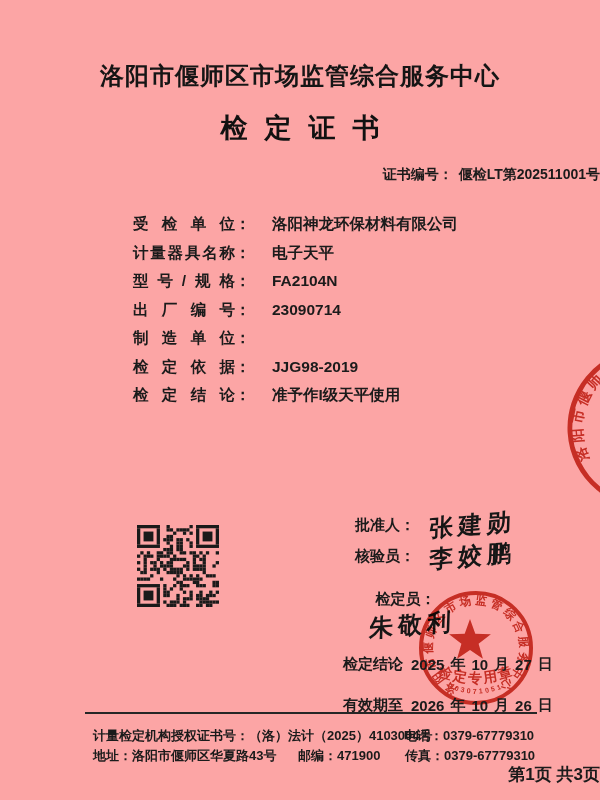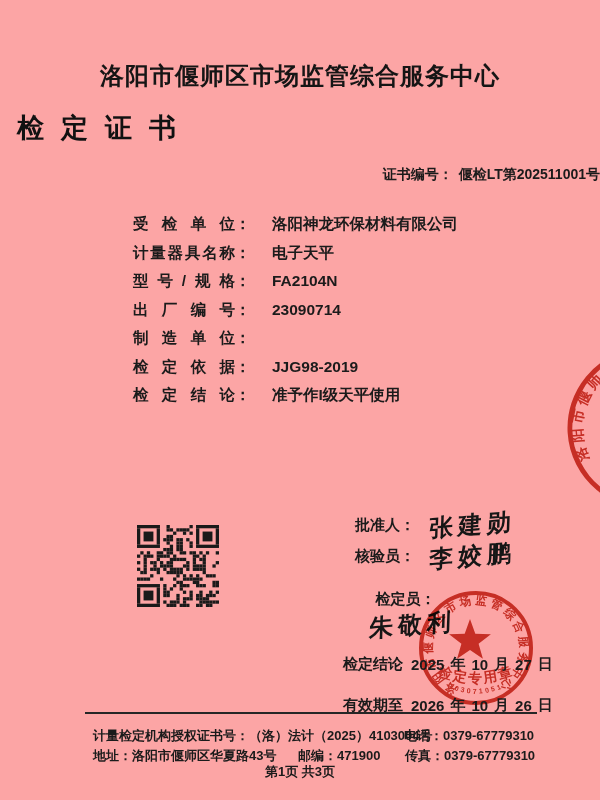--- a/index.html
+++ b/index.html
@@ -5,21 +5,21 @@
   html,body{margin:0;padding:0;background:#e8e8e8;}
   .page{
     position:relative;width:600px;height:800px;margin:0 auto;background:#fca5a5;
     overflow:hidden;font-family:"Liberation Sans",sans-serif;color:#1b1b1b;
   }
   .org-title{
     position:absolute;top:60px;left:0;right:0;text-align:center;
     font-size:24px;font-weight:bold;letter-spacing:1px;color:#151515;
   }
   .doc-title{
-    position:absolute;top:110px;left:0;right:0;text-align:left;
+    position:absolute;top:110px;left:0;right:0;text-align:center;
     font-size:27px;font-weight:bold;letter-spacing:17px;padding-left:17px;color:#111;
   }
   .cert-no{
     position:absolute;top:166px;left:0;right:0;text-align:right;
     font-size:14px;font-weight:bold;padding-left:41px;
   }
   .cert-no .v{margin-left:6px;}
   .fields{position:absolute;left:133px;top:216px;width:420px;}
   .frow{display:flex;align-items:center;height:16px;margin-bottom:12.5px;
         font-size:15.5px;font-weight:bold;line-height:16px;}
@@ -37,22 +37,22 @@
             font-size:15px;font-weight:bold;white-space:nowrap;}
   .date-row .dlabel{margin-right:8px;}
   .date-row .dpart{margin-right:6px;}
   .rule{position:absolute;left:85px;top:712px;width:452px;border-top:2px solid #262626;}
   .foot{position:absolute;font-size:13px;font-weight:bold;white-space:nowrap;}
   .f1{left:93px;top:727px;width:460px;}
   .f1 .phone{position:absolute;left:311px;top:0;}
   .f2{left:93px;top:747px;width:460px;}
   .f2 .zip{position:absolute;left:205px;top:0;}
   .f2 .fax{position:absolute;left:312px;top:0;}
-  .page-num{position:absolute;left:0;right:0;top:763px;text-align:center;
-            font-size:13px;font-weight:bold;}
+  .page-num{position:absolute;left:0;right:0;top:763px;text-align:right;
+            font-size:17px;font-weight:bold;}
   .stamp{position:absolute;mix-blend-mode:multiply;opacity:0.93;}
   .stamp-main{left:394px;top:566px;}
   .stamp-edge{left:545px;top:325px;}
 </style>
 </head>
 <body>
 
 <div class="page">
 
   <div class="org-title">洛阳市偃师区市场监管综合服务中心</div>

